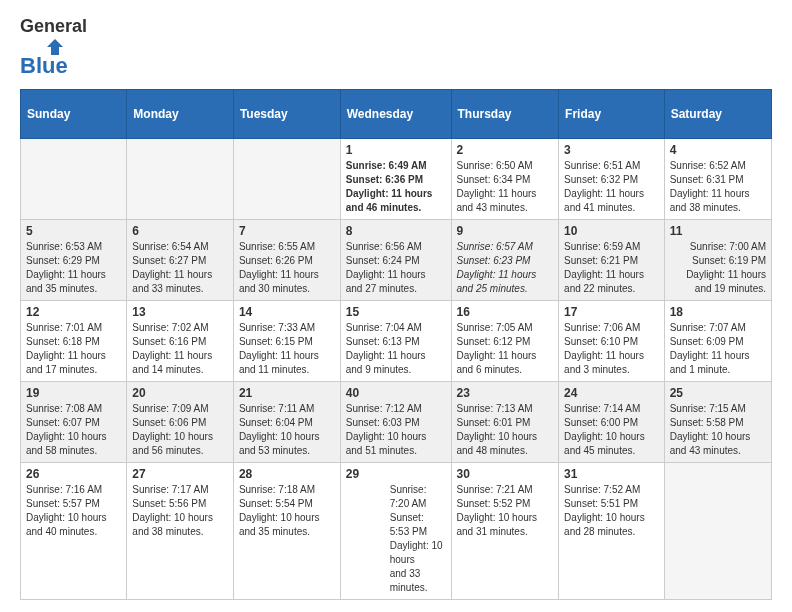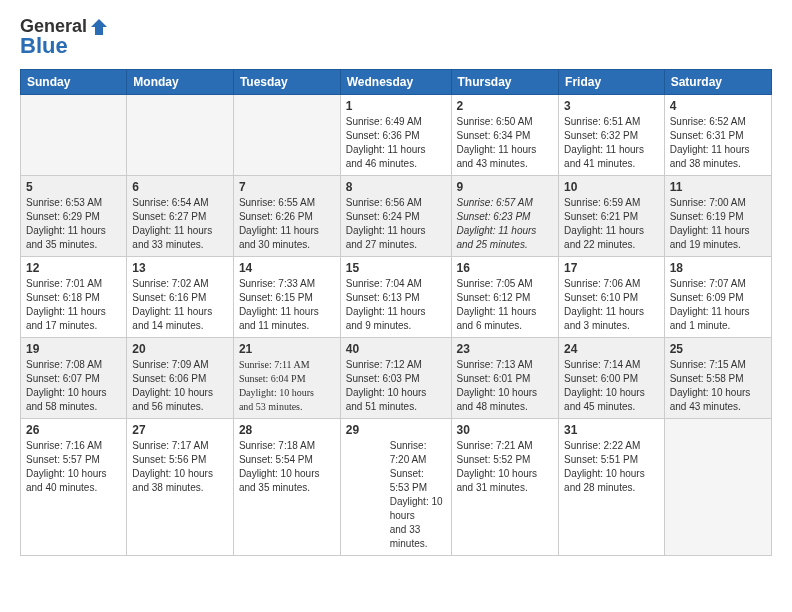--- a/index.html
+++ b/index.html
@@ -41,21 +41,21 @@
     }
     .calendar {
       width: 100%;
       border-collapse: collapse;
       border: 1px solid #ccc;
     }
     .calendar th {
       background-color: #2a6db5;
       color: white;
       text-align: left;
-      padding: 5px 6px;
+      padding: 17px 6px;
       font-size: 12px;
       font-weight: bold;
       border: 1px solid #1e5a9a;
     }
     .calendar td {
       vertical-align: top;
       border: 1px solid #ccc;
       padding: 4px 5px;
       width: 113px;
       min-height: 80px;
@@ -80,21 +80,21 @@
       background-color: #f0f0f0;
     }
   </style>
 </head>
 <body>
 
 <div class="page">
   <div class="header">
     <div class="logo">
       <div>
-        <div style="display:flex;align-items:center;">
+        <div style="display:flex;align-items:center;flex-direction:column;">
           <span class="logo-general" style="font-size:18px;font-weight:bold;color:#333;">General</span>
           <svg width="20" height="20" viewBox="0 0 20 20" style="margin-left:2px;">
             <path d="M10 2 L18 10 L14 10 L14 18 L6 18 L6 10 L2 10 Z" fill="#2a6db5"></path>
           </svg>
         </div>
         <div class="logo-blue" style="font-size:22px;font-weight:bold;color:#2a6db5;margin-top:-4px;">Blue</div>
       </div>
     </div>
   </div>
 
@@ -110,21 +110,21 @@
         <th>Saturday</th>
       </tr>
     </thead>
     <tbody id="calendar-body">
     <tr>
           <td class="empty"></td>
           <td class="empty"></td>
           <td class="empty"></td>
           <td>
             <div class="day-num">1</div>
-            <div class="day-info" style="white-space: pre-line;">Sunrise: 6:49 AM
+            <div class="day-info" style="white-space: pre-line; font-weight: bold;">Sunrise: 6:49 AM
 Sunset: 6:36 PM
 Daylight: 11 hours
 and 46 minutes.</div>
           </td>
           <td>
             <div class="day-num">2</div>
             <div class="day-info" style="white-space: pre-line;">Sunrise: 6:50 AM
 Sunset: 6:34 PM
 Daylight: 11 hours
 and 43 minutes.</div>
@@ -182,21 +182,21 @@
           </td>
           <td>
             <div class="day-num">10</div>
             <div class="day-info" style="white-space: pre-line;">Sunrise: 6:59 AM
 Sunset: 6:21 PM
 Daylight: 11 hours
 and 22 minutes.</div>
           </td>
           <td>
             <div class="day-num">11</div>
-            <div class="day-info" style="white-space: pre-line;">Sunrise: 7:00 AM
+            <div class="day-info" style="white-space: pre-line; text-align: right;">Sunrise: 7:00 AM
 Sunset: 6:19 PM
 Daylight: 11 hours
 and 19 minutes.</div>
           </td>
         </tr>
         <tr>
           <td>
             <div class="day-num">12</div>
             <div class="day-info" style="white-space: pre-line;">Sunrise: 7:01 AM
 Sunset: 6:18 PM
@@ -256,21 +256,21 @@
           </td>
           <td>
             <div class="day-num">20</div>
             <div class="day-info" style="white-space: pre-line;">Sunrise: 7:09 AM
 Sunset: 6:06 PM
 Daylight: 10 hours
 and 56 minutes.</div>
           </td>
           <td>
             <div class="day-num">21</div>
-            <div class="day-info" style="white-space: pre-line; font-family: Liberation Serif, serif;">Sunrise: 7:11 AM
+            <div class="day-info" style="white-space: pre-line;">Sunrise: 7:11 AM
 Sunset: 6:04 PM
 Daylight: 10 hours
 and 53 minutes.</div>
           </td>
           <td>
             <div class="day-num">40</div>
             <div class="day-info" style="white-space: pre-line;">Sunrise: 7:12 AM
 Sunset: 6:03 PM
 Daylight: 10 hours
 and 51 minutes.</div>
@@ -328,21 +328,21 @@
           </td>
           <td>
             <div class="day-num">30</div>
             <div class="day-info" style="white-space: pre-line;">Sunrise: 7:21 AM
 Sunset: 5:52 PM
 Daylight: 10 hours
 and 31 minutes.</div>
           </td>
           <td>
             <div class="day-num">31</div>
-            <div class="day-info" style="white-space: pre-line;">Sunrise: 2:22 AM
+            <div class="day-info" style="white-space: pre-line;">Sunrise: 7:52 AM
 Sunset: 5:51 PM
 Daylight: 10 hours
 and 28 minutes.</div>
           </td>
           <td class="empty"></td>
         </tr>
       </tbody>
   </table>
 </div>
 

